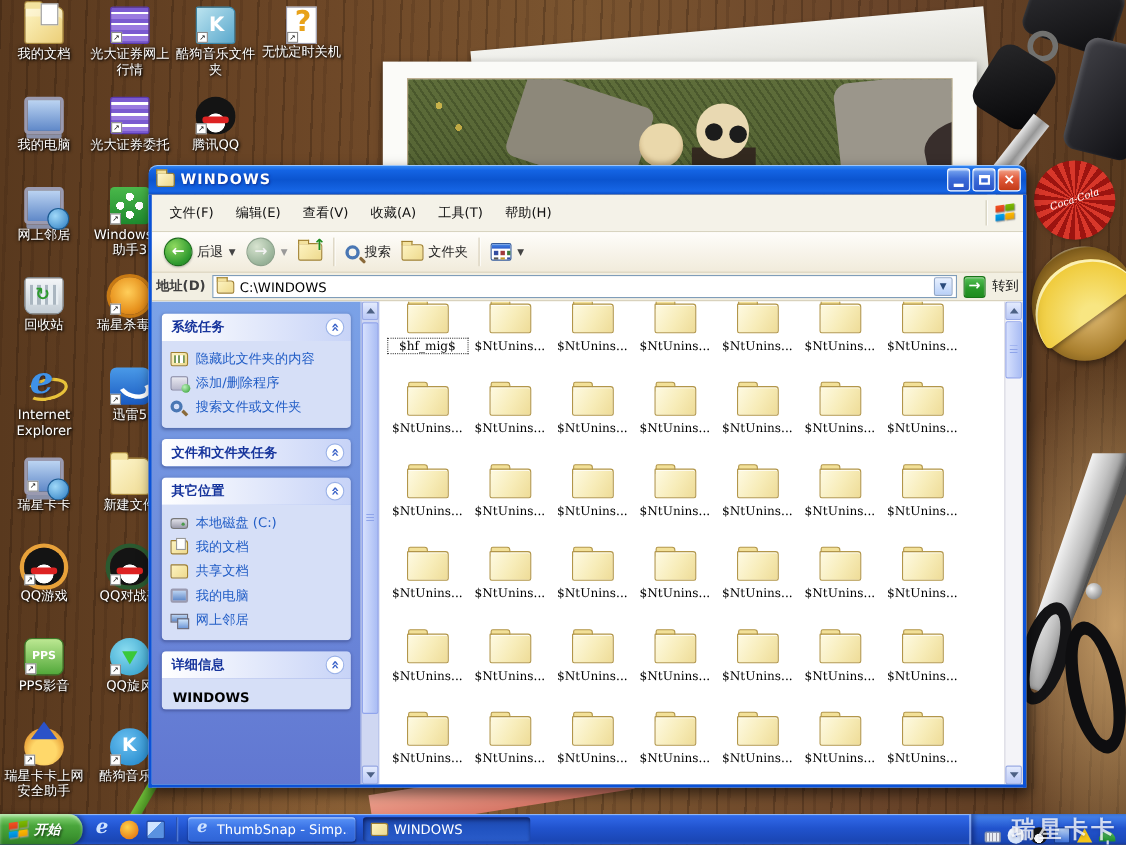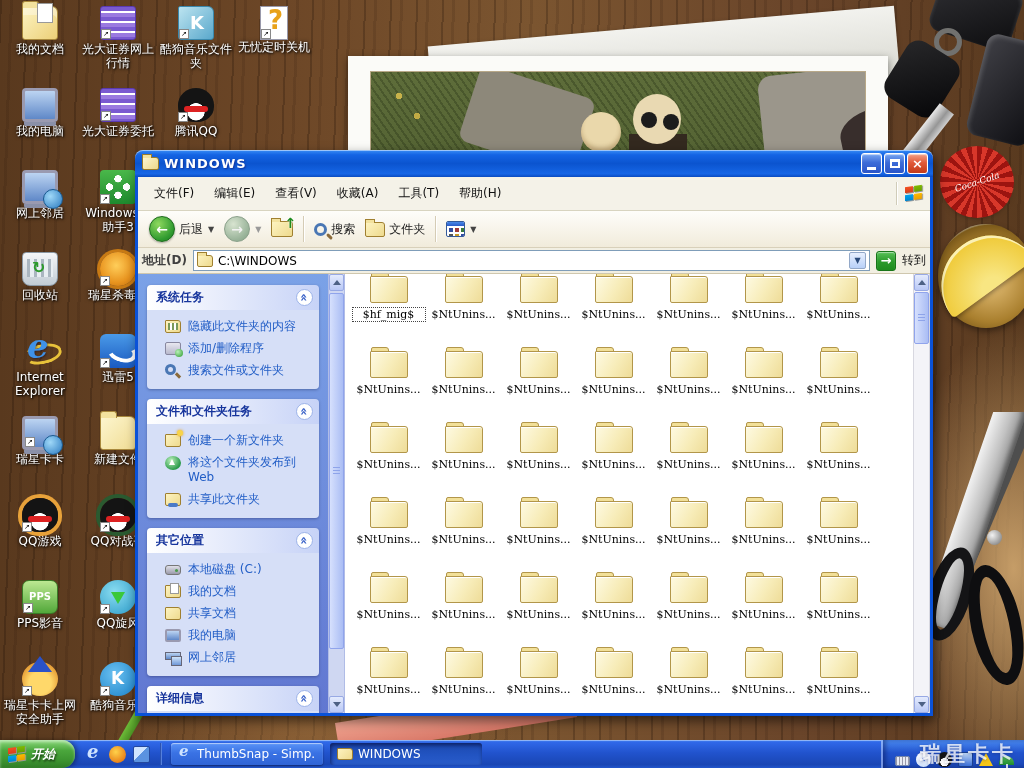--- a/index.html
+++ b/index.html
@@ -153,21 +153,21 @@
     background:linear-gradient(#58c158,#2a9a2a 55%,#1f8c1f);box-shadow:inset 0 1px 1px rgba(255,255,255,.5);}
   .go-label{color:#111;}
   .win-main{flex:1;display:flex;overflow:hidden;background:#fff;}
   
   .task-pane{flex:0 0 190px;background:linear-gradient(#7ba2e7,#6177d1);padding:11px 9px;overflow:hidden;}
   .tp-section{margin-bottom:10px;border-radius:4px;overflow:hidden;box-shadow:0 1px 3px rgba(0,0,40,.3);}
   .tp-header{height:25px;display:flex;align-items:center;justify-content:space-between;padding:0 6px 0 9px;background:linear-gradient(90deg,#ffffff,#c7d3f7);}
   .tp-title{color:#16349c;font-weight:bold;font-size:12px;}
   .tp-chevron{width:17px;height:17px;border-radius:50%;background:#fff;border:1px solid #9cb3e8;color:#3a62c8;display:flex;align-items:center;justify-content:center;font-size:13px;font-weight:bold;transform:rotate(90deg);}
   .tp-body{background:#d6dff7;padding:9px 8px 4px;}
-  .tp-link{display:flex;align-items:flex-start;gap:7px;margin-bottom:7px;color:#215dc6;font-size:12px;line-height:15px;margin-left:10px;}
+  .tp-link{display:flex;align-items:flex-start;gap:7px;margin-bottom:7px;color:#215dc6;font-size:12px;line-height:15px;}
   .tp-icon{flex:0 0 16px;height:13px;margin-top:1px;position:relative;}
   .ti-folder-hide,.ti-new-folder,.ti-share-folder,.ti-my-docs,.ti-shared-docs{background:linear-gradient(135deg,#fdf3c0,#eeda8e);border:1px solid #a08030;border-radius:1px 3px 2px 2px;}
   .ti-folder-hide::after{content:"";position:absolute;inset:2px;background:repeating-linear-gradient(90deg,#7a9a5a 0 2px,#fff 2px 4px);}
   .ti-new-folder::after{content:"";position:absolute;right:-3px;top:-5px;width:6px;height:6px;background:#f8d44a;border-radius:50%;box-shadow:0 0 3px #e8a21a;}
   .ti-share-folder::after{content:"";position:absolute;left:2px;bottom:-2px;width:10px;height:4px;background:#4a7ac8;border-radius:2px;}
   .ti-my-docs::after{content:"";position:absolute;left:4px;top:-3px;width:7px;height:9px;background:#fff;border:1px solid #999;}
   .ti-search{border:3px solid #4a77b4;border-radius:50%;width:11px !important;height:11px;flex-basis:11px !important;margin-right:5px;}
   .ti-search::after{content:"";position:absolute;left:7px;top:7px;width:6px;height:3px;background:#8a6a3a;transform:rotate(45deg);}
   .ti-add-remove{background:linear-gradient(#e8e8f0,#b8b8cc);border:1px solid #8888a0;border-radius:2px;}
   .ti-add-remove::after{content:"";position:absolute;right:-3px;bottom:-3px;width:8px;height:8px;border-radius:50%;background:radial-gradient(circle at 35% 35%,#baf0ba,#2a9a2a);}
@@ -531,34 +531,20 @@
                   <span class="tp-icon ti-search"></span>
                   <span class="tp-label">搜索文件或文件夹</span>
                 </div>
               </div>
             </div>
             <div class="tp-section">
               <div class="tp-header">
                 <span class="tp-title">文件和文件夹任务</span>
                 <span class="tp-chevron">«</span>
               </div>
-              <div class="tp-body">
-                <div class="tp-link">
-                  <span class="tp-icon ti-new-folder"></span>
-                  <span class="tp-label">创建一个新文件夹</span>
-                </div>
-                <div class="tp-link">
-                  <span class="tp-icon ti-publish-web"></span>
-                  <span class="tp-label">将这个文件夹发布到 Web</span>
-                </div>
-                <div class="tp-link">
-                  <span class="tp-icon ti-share-folder"></span>
-                  <span class="tp-label">共享此文件夹</span>
-                </div>
-              </div>
             </div>
             <div class="tp-section">
               <div class="tp-header">
                 <span class="tp-title">其它位置</span>
                 <span class="tp-chevron">«</span>
               </div>
               <div class="tp-body">
                 <div class="tp-link">
                   <span class="tp-icon ti-disk"></span>
                   <span class="tp-label">本地磁盘 (C:)</span>

